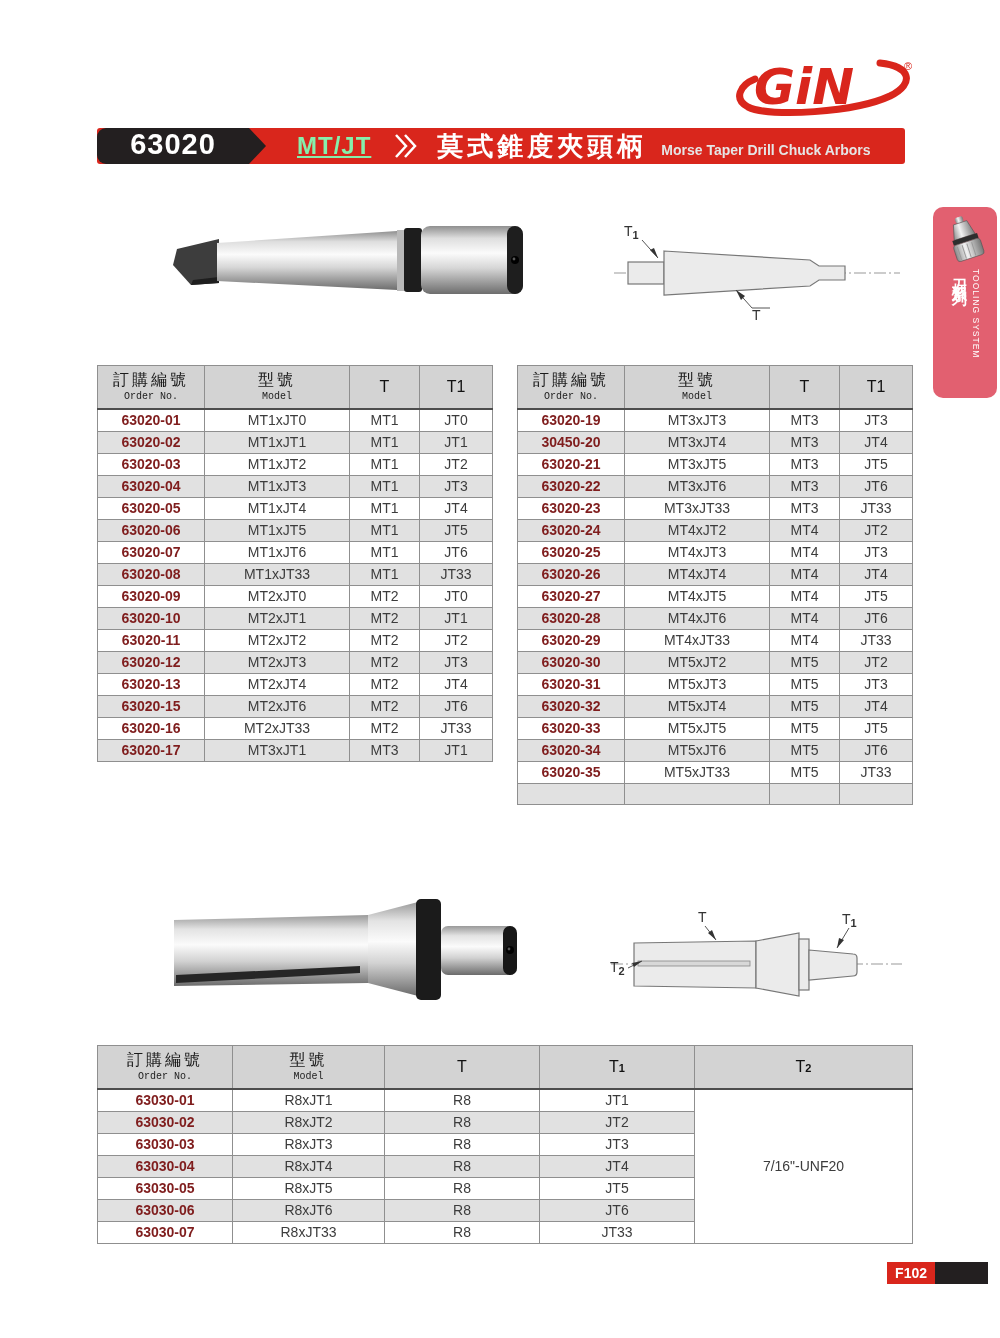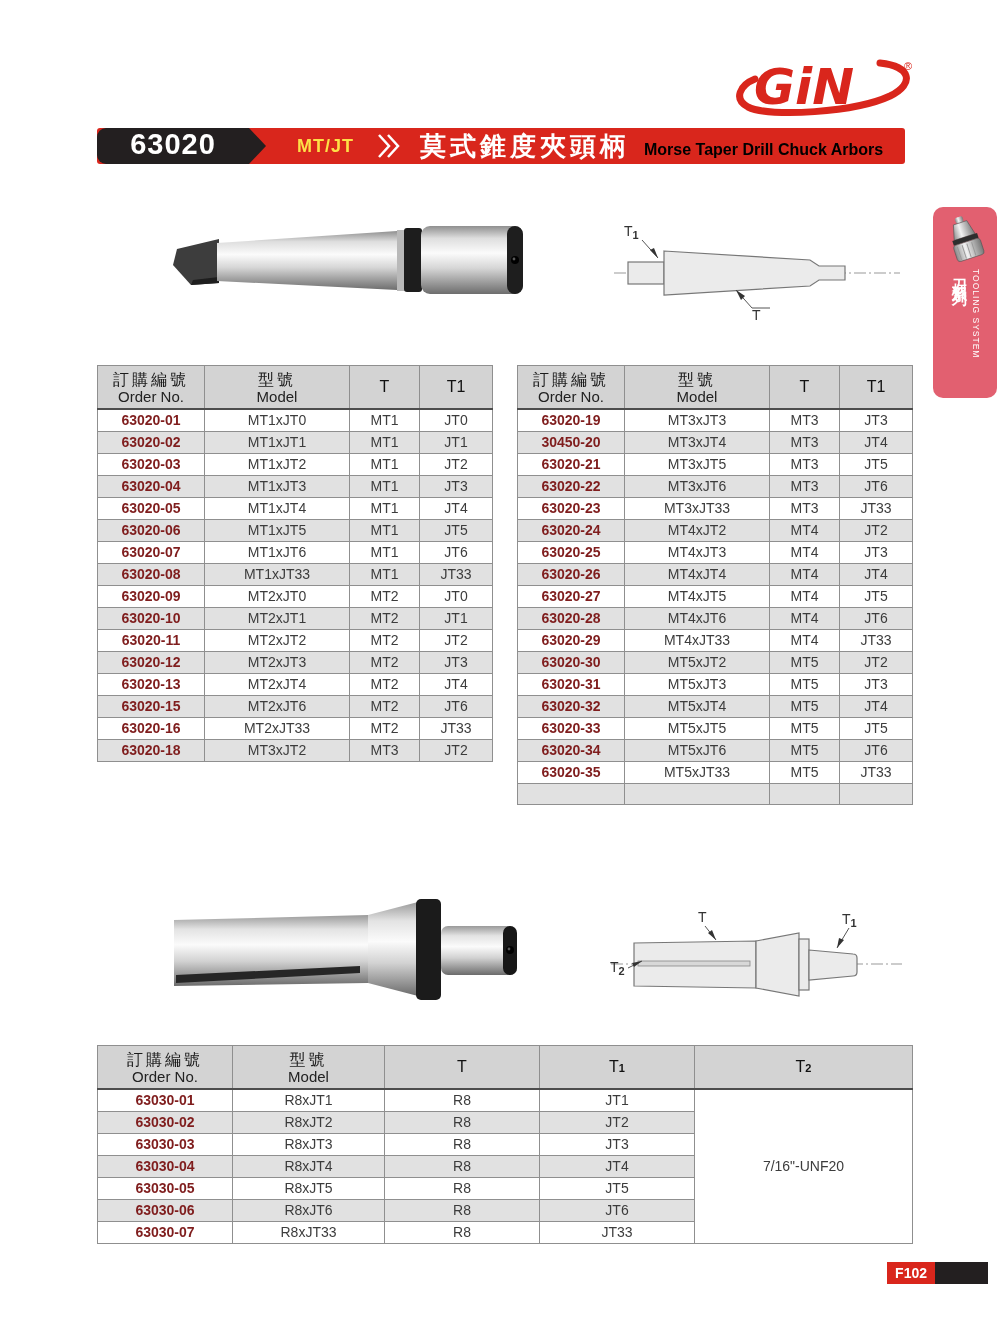--- a/index.html
+++ b/index.html
@@ -10,24 +10,24 @@
   .logo { position:absolute; top:56px; left:728px; width:192px; height:64px; }
 
   
   .banner { position:absolute; left:97px; width:808px; height:36px;
             background:#d9261c; border-radius:3px; display:flex; align-items:center; }
   .banner-black { position:relative; height:36px; width:152px; background:#231f20;
                   border-radius:9px 0 0 9px; display:flex; align-items:flex-start; justify-content:center; flex:0 0 auto; }
   .banner-black:after { content:""; position:absolute; right:-17px; top:0;
                   border-left:17px solid #231f20; border-top:18px solid transparent; border-bottom:18px solid transparent; }
   .banner-code { color:#fff; font-size:29px; font-weight:bold; letter-spacing:1px; }
-  .banner-type { color:#fde047; font-size:18px; font-weight:bold; margin-left:48px; letter-spacing:1px; }
+  .banner-type { color:#86efac; font-size:24px; font-weight:bold; margin-left:48px; letter-spacing:1px;text-decoration:underline; }
   .banner-chevron { margin-left:22px; flex:0 0 auto; }
   .banner-title-zh { color:#fff; font-size:26px; font-weight:bold; margin-left:18px; letter-spacing:4px; white-space:nowrap; }
-  .banner-title-en { color:#000000; font-size:16px; font-weight:bold; margin-left:14px; margin-top:7px; white-space:nowrap; }
+  .banner-title-en { color:#e5e5e5; font-size:14px; font-weight:bold; margin-left:14px; margin-top:7px; white-space:nowrap; }
 
   
   .side-tab { position:absolute; left:933px; top:207px; width:64px; height:191px;
               background:#e26070; border-radius:10px; display:flex; flex-direction:column; align-items:center; }
   .side-tab-icon { margin-top:8px; transform:rotate(-18deg); }
   .side-tab-text { display:flex; flex-direction:row; margin-top:6px; align-items:flex-start; justify-content:center; }
   .tab-zh { writing-mode:vertical-rl; text-orientation:upright; color:#fff; font-size:15px; letter-spacing:4px; font-weight:bold; }
   .tab-en { writing-mode:vertical-rl; color:#fff; font-size:8.5px; letter-spacing:1px; margin-left:2px; margin-top:2px; }
 
   
@@ -37,21 +37,21 @@
   .draw2  { position:absolute; left:606px; top:906px; }
   .dlabel { font-size:14px; fill:#333; font-family:"Liberation Sans",sans-serif; }
   .dline  { stroke:#555; stroke-width:1; }
   .dshape { fill:#ebebeb; stroke:#777; stroke-width:1.2; }
 
   
   table.spec { position:absolute; border-collapse:collapse; table-layout:fixed; background:#fff;padding-left:40px; }
   table.spec th, table.spec td { border:1px solid #8f8f8f; text-align:center; vertical-align:middle; }
   table.spec th { background:#d3d3d3; border-bottom:2px solid #4d4d4d; height:43px; padding:1px 0; font-weight:normal; }
   .th-zh { font-size:16px; letter-spacing:3px; color:#1a1a1a; line-height:20px; }
-  .th-en { font-size:15px; color:#222; line-height:13px; }
+  .th-en { font-size:10px; color:#222; line-height:13px;font-family:Liberation Mono, monospace; }
   .th-t  { font-size:16px; font-weight:bold; color:#111; }
   .th-sub{ font-size:11px; font-weight:bold; }
   table.spec td { height:21px; font-size:14px; color:#3c3c3c; padding:0 2px; line-height:21px; }
   table.spec td:first-child { font-weight:bold; color:#7f1d1d; }
   table.spec tbody tr:nth-child(even) td { background:#e1e1e1; }
   td.merge-cell { background:#fff !important; font-size:15px; color:#333; font-weight:normal !important; }
 
   #tbl-63020-L { left:97px;  top:365px; width:395px; }
   #tbl-63020-R { left:517px; top:365px; width:395px; }
   #tbl-63030   { left:97px;  top:1045px; width:815px; }
@@ -249,24 +249,24 @@
           <td>MT2</td>
           <td>JT6</td>
         </tr>
         <tr>
           <td>63020-16</td>
           <td>MT2xJT33</td>
           <td>MT2</td>
           <td>JT33</td>
         </tr>
         <tr>
-          <td>63020-18</td>
-          <td>MT3xJT2</td>
+          <td>63020-17</td>
+          <td>MT3xJT1</td>
           <td>MT3</td>
-          <td>JT2</td>
+          <td>JT1</td>
         </tr>
       </tbody>
   </table>
 
   <table class="spec" id="tbl-63020-R">
     <colgroup>
         <col style="width:107px">
         <col style="width:145px">
         <col style="width:70px">
         <col style="width:73px">

